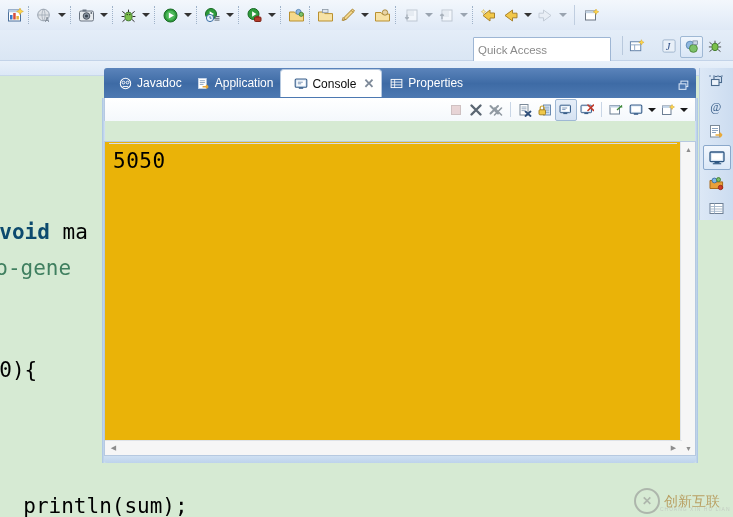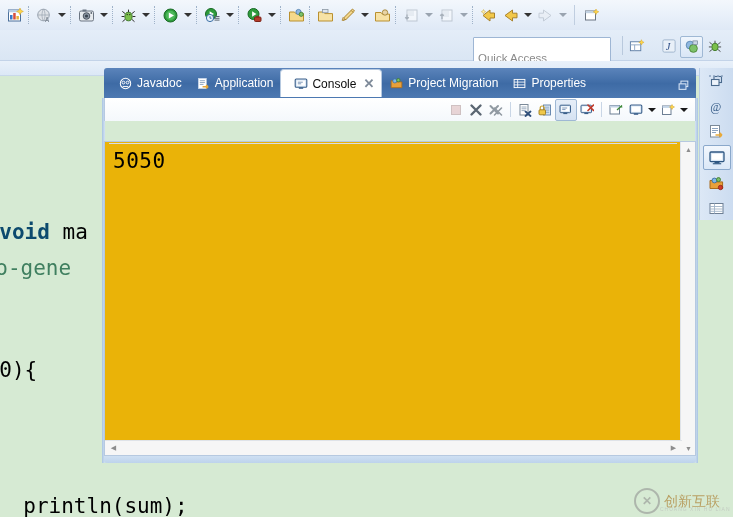--- a/index.html
+++ b/index.html
@@ -30,21 +30,21 @@
 
   
   #qarow{
     position:absolute;left:0;top:30px;width:733px;height:30px;
     background:linear-gradient(to bottom,#e4edf8 0%, #dae6f4 100%);
     border-bottom:1px solid #c3d3e8;
   }
   #quick-access{
     position:absolute;left:473px;top:37px;width:138px;height:32px;
     background:#ffffff;border:1px solid #9eb6d4;border-radius:1px;
-    font-size:11.5px;color:#8a8a8a;padding:12px 4px;box-sizing:border-box;
+    font-size:11.5px;color:#8a8a8a;padding:4px 4px;box-sizing:border-box;
     line-height:16px;
   }
   .qa-ico{position:absolute;top:36px;width:21px;height:20px;
           display:flex;align-items:center;justify-content:center;font-size:13px;}
   #qa-sep1{position:absolute;left:622px;top:36px;width:1px;height:19px;background:#b9c9dd;}
 
   
   #editor{
     position:absolute;left:0;top:61px;width:733px;height:456px;
     background:#d6ead3;
@@ -469,30 +469,20 @@
           <rect x="1.2" y="2" width="11.6" height="8.3" rx="1" fill="#d9e7f5" stroke="#3a5f8a" stroke-width="1.1"></rect>
           <rect x="2.8" y="3.6" width="8.4" height="5.1" fill="#ffffff"></rect>
           <path d="M3.8 5.2h5M3.8 6.8h3.4" stroke="#5d7fa8" stroke-width=".8"></path>
           <rect x="4.8" y="10.3" width="4.4" height="1.5" fill="#3a5f8a"></rect>
         </svg>
       </span>
       <span>Console</span>
       <span class="tabclose">✕</span>
     </div>
 
-    <div class="ctab">
-      <span class="tabico">
-        <svg width="13" height="13" viewBox="0 0 14 14">
-          <path d="M1.2 4 h4.3 l1.1 1.3 h6.2 v6.2 h-11.6 z" fill="#e8a03a" stroke="#a86b1c" stroke-width=".9"></path>
-          <circle cx="5.2" cy="4.2" r="2.2" fill="#7fb7e6" stroke="#3b6e9e" stroke-width=".8"></circle>
-          <circle cx="9" cy="3.4" r="1.8" fill="#7cc16a" stroke="#3f7a2a" stroke-width=".8"></circle>
-        </svg>
-      </span>
-      <span>Project Migration</span>
-    </div>
 
     <div class="ctab">
       <span class="tabico">
         <svg width="13" height="13" viewBox="0 0 14 14">
           <rect x="1.2" y="2.6" width="11.6" height="8.8" fill="none" stroke="#ffffff" stroke-width="1"></rect>
           <path d="M1.2 5.5h11.6M1.2 8.5h11.6M5 2.6v8.8" stroke="#ffffff" stroke-width=".9"></path>
         </svg>
       </span>
       <span>Properties</span>
     </div>

